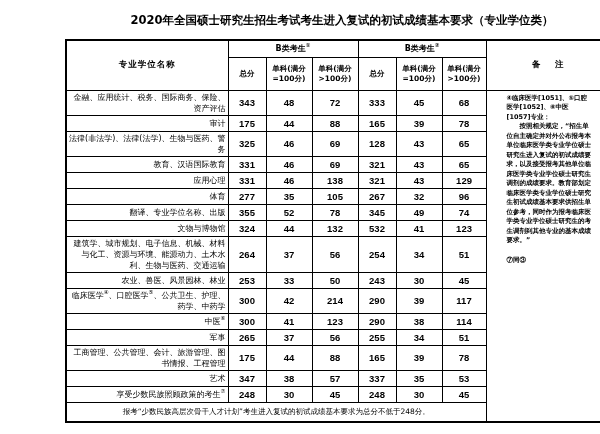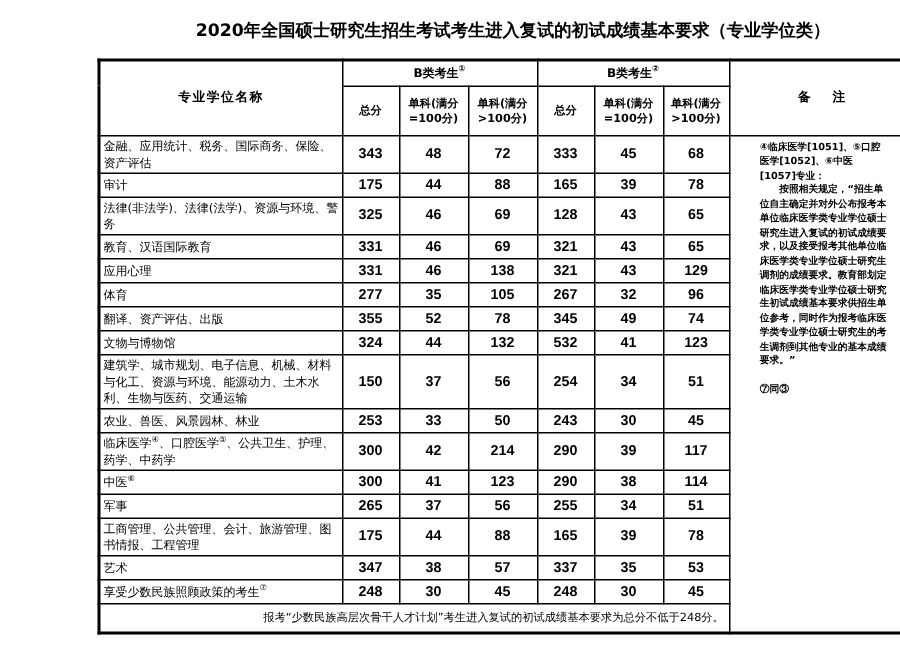--- a/index.html
+++ b/index.html
@@ -33,36 +33,36 @@
   .h-group th { height: 17px; font-size: 8px; font-weight: bold; text-align: center; }
   .h-sub th { height: 33px; font-size: 7.5px; font-weight: bold; text-align: center; line-height: 10px; padding: 0 2px; }
   th.name-h { font-size: 8.5px; letter-spacing: 1px; }
   th.remark-h { font-size: 8.5px; letter-spacing: 3px; }
   sup { font-size: 5.5px; vertical-align: super; line-height: 0; }
   
   tr.r1 { height: 16px; }
   tr.r2 { height: 25px; }
   tr.r3 { height: 36px; }
   td.label {
-    font-size: 8px; line-height: 11px; text-align: left;
+    font-size: 8px; line-height: 11px; text-align: right;
     padding: 1px 2px; font-weight: 500;
   }
   td.num {
     font-size: 9.5px; font-weight: bold; text-align: center;
     font-family: "Liberation Sans", sans-serif;
   }
   td.remark-cell {
     vertical-align: top; text-align: left;
     padding: 3px 20px;
     font-size: 6.5px; line-height: 9.5px; font-weight: bold;
   }
   .remark-body { text-indent: 2em; }
   .remark-extra { margin-top: 9px; font-family: Liberation Serif, serif; }
   tr.footer-row td {
-    height: 20px; font-size: 7.5px; text-align: right;
+    height: 20px; font-size: 7.5px; text-align: center;
     padding: 0 3px; line-height: 10px;
   }
 </style>
 </head>
 <body>
 
 <div class="page">
   <div class="title">2020年全国硕士研究生招生考试考生进入复试的初试成绩基本要求（专业学位类）</div>
 
   <table class="score-table">
@@ -110,21 +110,21 @@
         <tr class="r1">
           <td class="label">审计</td>
           <td class="num">175</td>
           <td class="num">44</td>
           <td class="num">88</td>
           <td class="num">165</td>
           <td class="num">39</td>
           <td class="num">78</td>
         </tr>
         <tr class="r2">
-          <td class="label">法律(非法学)、法律(法学)、资源与环境、警务</td>
+          <td class="label">法律(非法学)、法律(法学)、生物与医药、警务</td>
           <td class="num">325</td>
           <td class="num">46</td>
           <td class="num">69</td>
           <td class="num">128</td>
           <td class="num">43</td>
           <td class="num">65</td>
         </tr>
         <tr class="r1">
           <td class="label">教育、汉语国际教育</td>
           <td class="num">331</td>
@@ -146,40 +146,40 @@
         <tr class="r1">
           <td class="label">体育</td>
           <td class="num">277</td>
           <td class="num">35</td>
           <td class="num">105</td>
           <td class="num">267</td>
           <td class="num">32</td>
           <td class="num">96</td>
         </tr>
         <tr class="r1">
-          <td class="label">翻译、资产评估、出版</td>
+          <td class="label">翻译、专业学位名称、出版</td>
           <td class="num">355</td>
           <td class="num">52</td>
           <td class="num">78</td>
           <td class="num">345</td>
           <td class="num">49</td>
           <td class="num">74</td>
         </tr>
         <tr class="r1">
           <td class="label">文物与博物馆</td>
           <td class="num">324</td>
           <td class="num">44</td>
           <td class="num">132</td>
           <td class="num">532</td>
           <td class="num">41</td>
           <td class="num">123</td>
         </tr>
         <tr class="r3">
           <td class="label">建筑学、城市规划、电子信息、机械、材料与化工、资源与环境、能源动力、土木水利、生物与医药、交通运输</td>
-          <td class="num">150</td>
+          <td class="num">264</td>
           <td class="num">37</td>
           <td class="num">56</td>
           <td class="num">254</td>
           <td class="num">34</td>
           <td class="num">51</td>
         </tr>
         <tr class="r1">
           <td class="label">农业、兽医、风景园林、林业</td>
           <td class="num">253</td>
           <td class="num">33</td>

